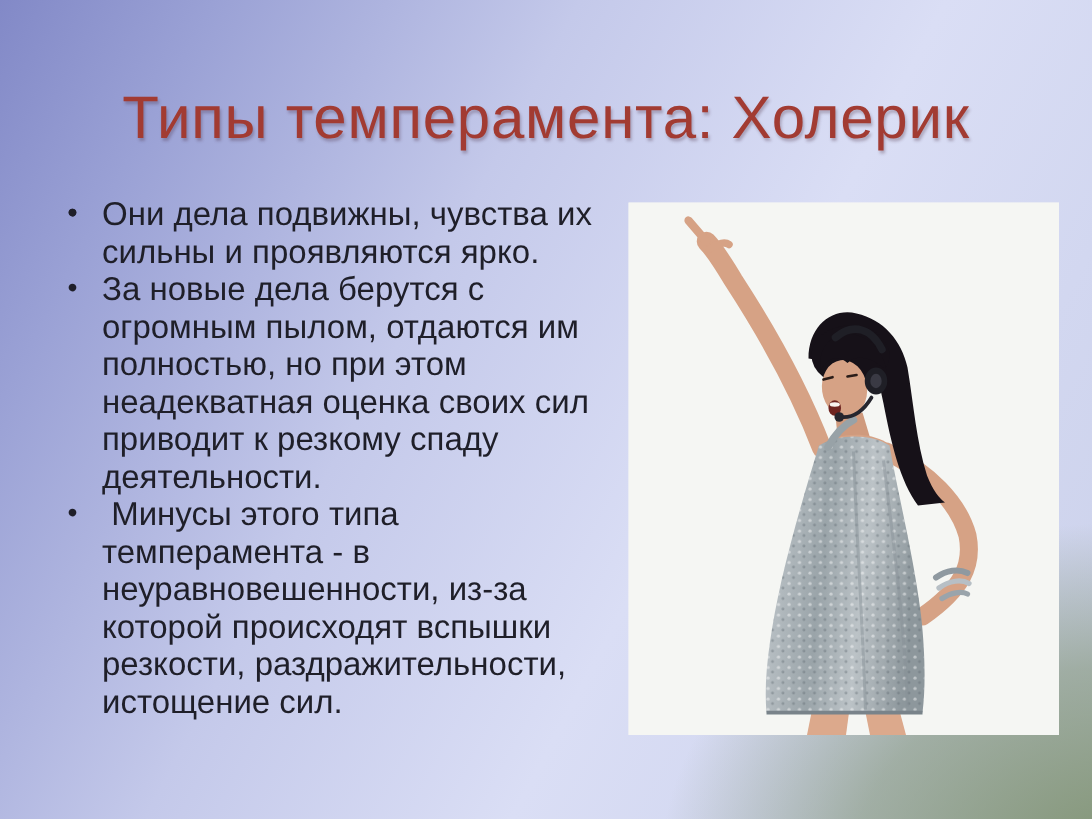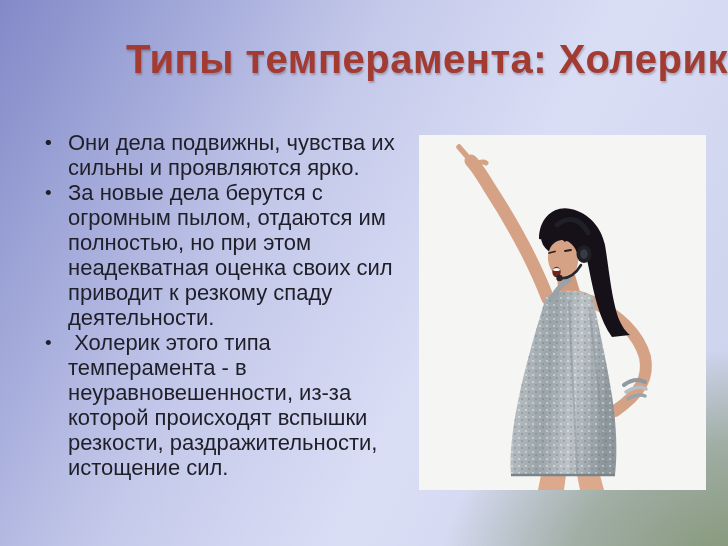--- a/index.html
+++ b/index.html
@@ -12,28 +12,28 @@
     overflow: hidden;
     background:
       radial-gradient(ellipse 430px 320px at 103% 106%,
         rgba(122,142,104,0.92) 0%, rgba(122,142,104,0.55) 42%, rgba(122,142,104,0) 72%),
       linear-gradient(118deg,
         #8289c7 0%, #9aa1d5 14%, #c4c9ea 38%, #dadef5 62%, #d2d7f0 80%, #cbd1ea 100%);
   }
 
   .title {
     position: absolute;
-    top: 36px;
+    top: 56px;
     left: 0;
     width: 100%;
     margin: 0;
-    text-align: right;
+    text-align: center;
     font-size: 40px;
     line-height: 1.15;
-    font-weight: bold;
+    font-weight: normal;
     letter-spacing: 0.5px;
     color: #a23b32;
     text-shadow: 1px 2px 2px rgba(70,40,60,0.30);
   }
 
   .bullets {
     position: absolute;
     top: 130px;
     left: 42px;
     width: 356px;
@@ -85,21 +85,21 @@
     <span class="bullet-text">Они дела подвижны, чувства их сильны и проявляются ярко.</span>
   </li>
 
   <li class="bullet-item">
     <span class="bullet-marker">•</span>
     <span class="bullet-text">За новые дела берутся с огромным пылом, отдаются им полностью, но при этом неадекватная оценка своих сил приводит к резкому спаду деятельности.</span>
   </li>
 
   <li class="bullet-item">
     <span class="bullet-marker">•</span>
-    <span class="bullet-text"> Холерик этого типа темперамента - в неуравновешенности, из-за которой происходят вспышки резкости, раздражительности, истощение сил.</span>
+    <span class="bullet-text"> Минусы этого типа темперамента - в неуравновешенности, из-за которой происходят вспышки резкости, раздражительности, истощение сил.</span>
   </li>
 </ul>
 
   <figure class="photo">
     <svg viewBox="0 0 287 355" width="287" height="355">
       <defs>
         <linearGradient id="dressGrad" x1="0" y1="0" x2="1" y2="0.18">
           <stop offset="0" stop-color="#c6ccd0"></stop>
           <stop offset="0.42" stop-color="#9aa4a9"></stop>
           <stop offset="0.68" stop-color="#bcc3c7"></stop>

